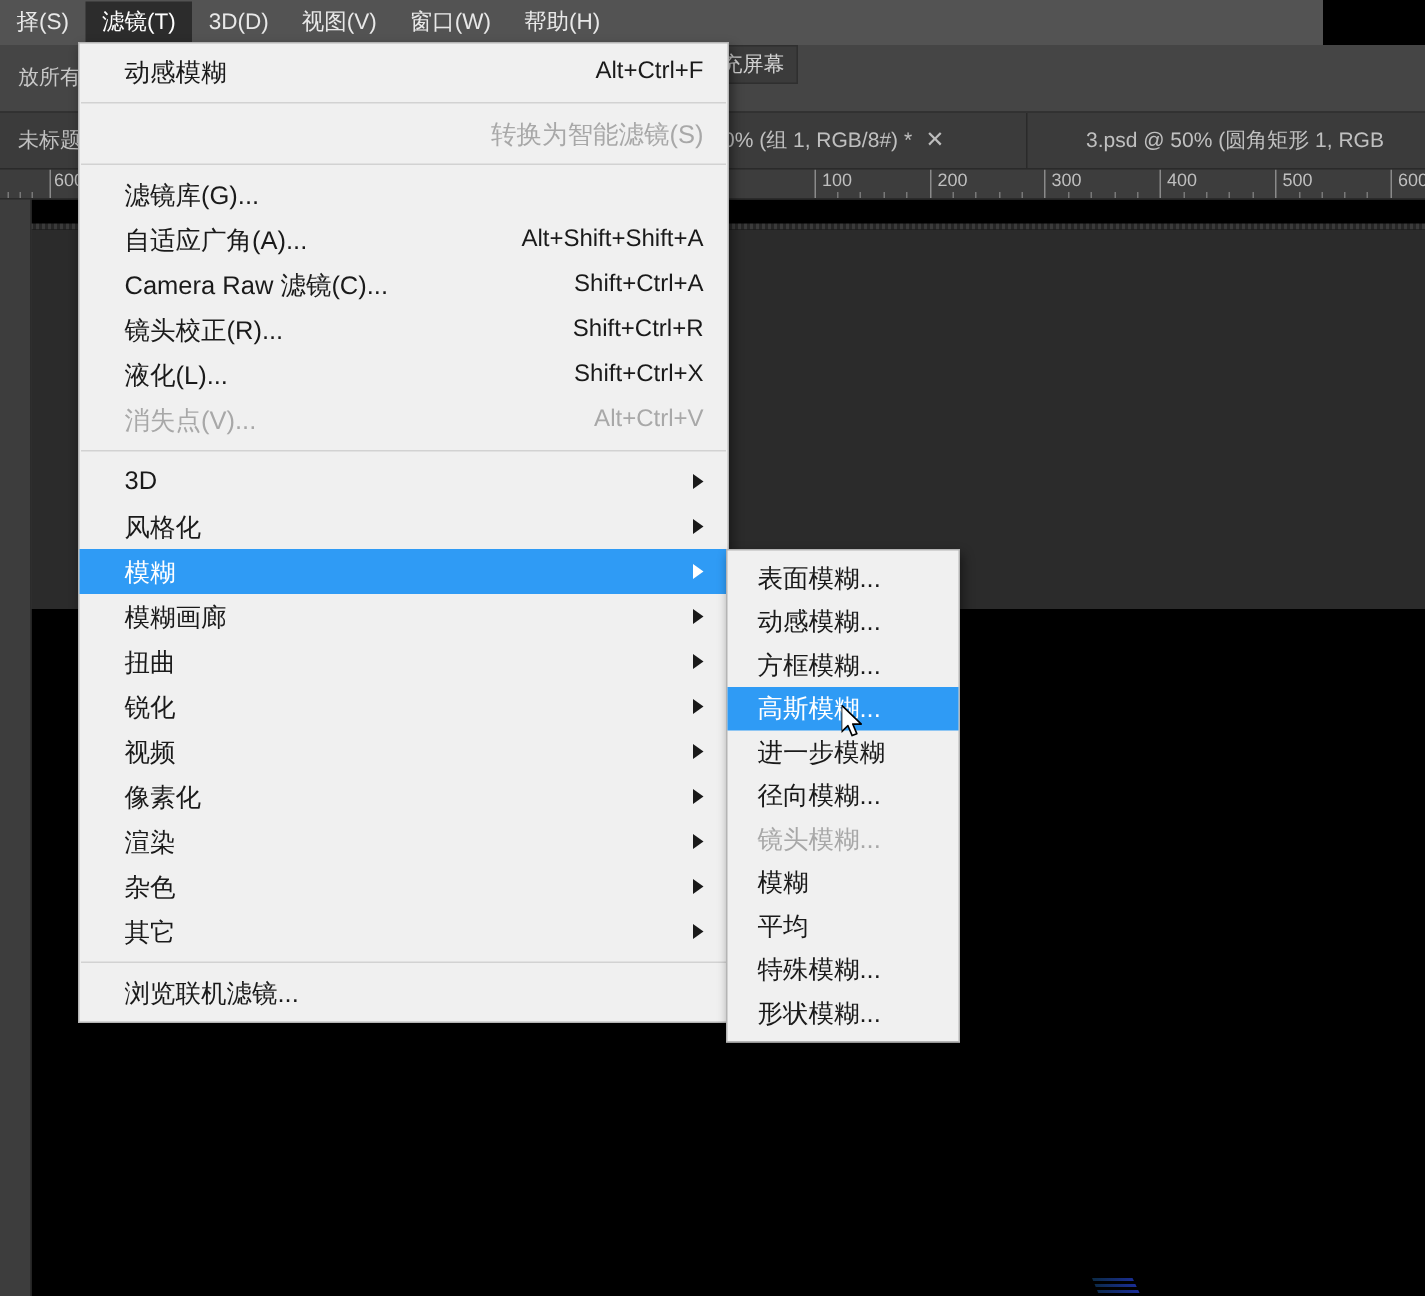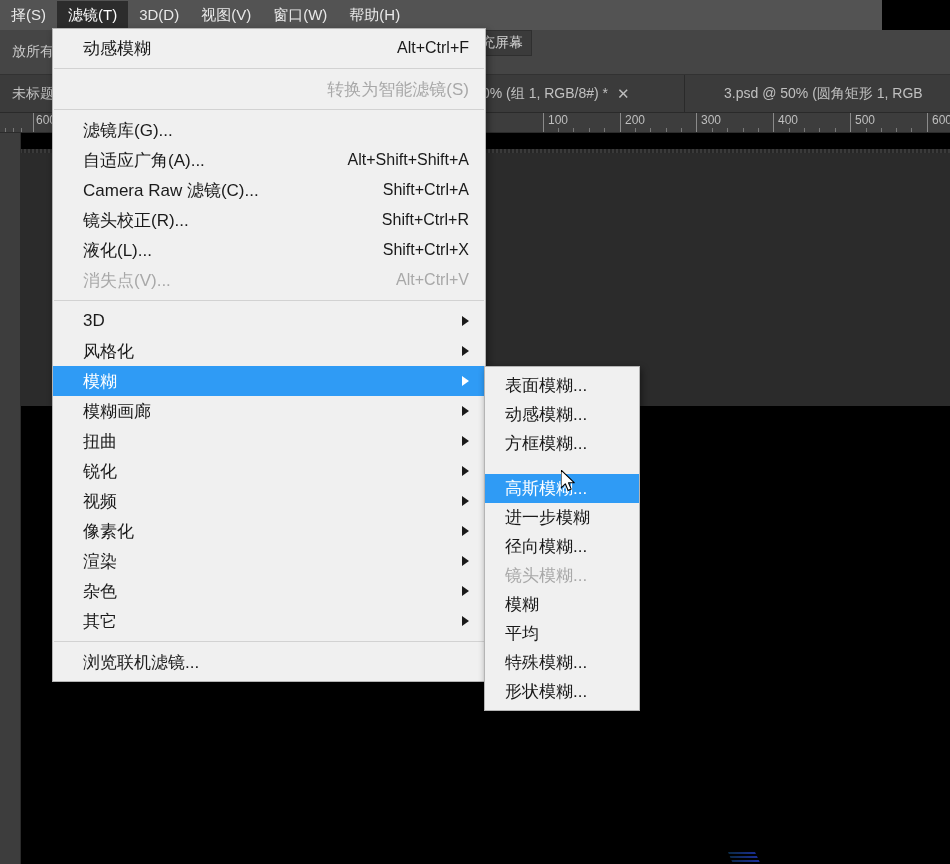--- a/index.html
+++ b/index.html
@@ -218,21 +218,21 @@
     display: flex;
     align-items: center;
     height: 29px;
     padding: 0 10px 0 20px;
     font-size: 17px;
     color: #1a1a1a;
     box-sizing: border-box;
     white-space: nowrap;
   }
   .smi.disabled { color: #a8a8a8; }
-  .smi.selected { background: #2f9bf5; color: #ffffff; margin-top: 16px; }
+  .smi.selected { background: #2f9bf5; color: #ffffff; }
 
   
   .cursor {
     position: absolute;
     left: 561px; top: 470px;
     width: 16px; height: 24px;
     pointer-events: none;
   }
 </style>
 </head>
@@ -383,21 +383,21 @@
     <div class="tab" style="left:470px;width:215px;">
       <span>0% (组 1, RGB/8#) *</span>
       <span class="tab-close">✕</span>
     </div>
     <div class="tab" style="left:712px;width:265px;border-right:none;">
       <span>3.psd @ 50% (圆角矩形 1, RGB</span>
     </div>
   </div>
 
   <div class="optionsbar">
-    <div class="opt-text" style="left:12px;top:13px;">放所有</div>
+    <div class="opt-text" style="left:0px;top:13px;padding-left:12px;">放所有</div>
     <div class="opt-btn" style="left:472px;top:0;">充屏幕</div>
   </div>
 
   <div class="menubar">
     <div class="menubar-items">
       <div class="menu-top">择(S)</div>
       <div class="menu-top active">滤镜(T)</div>
       <div class="menu-top">3D(D)</div>
       <div class="menu-top">视图(V)</div>
       <div class="menu-top">窗口(W)</div>

